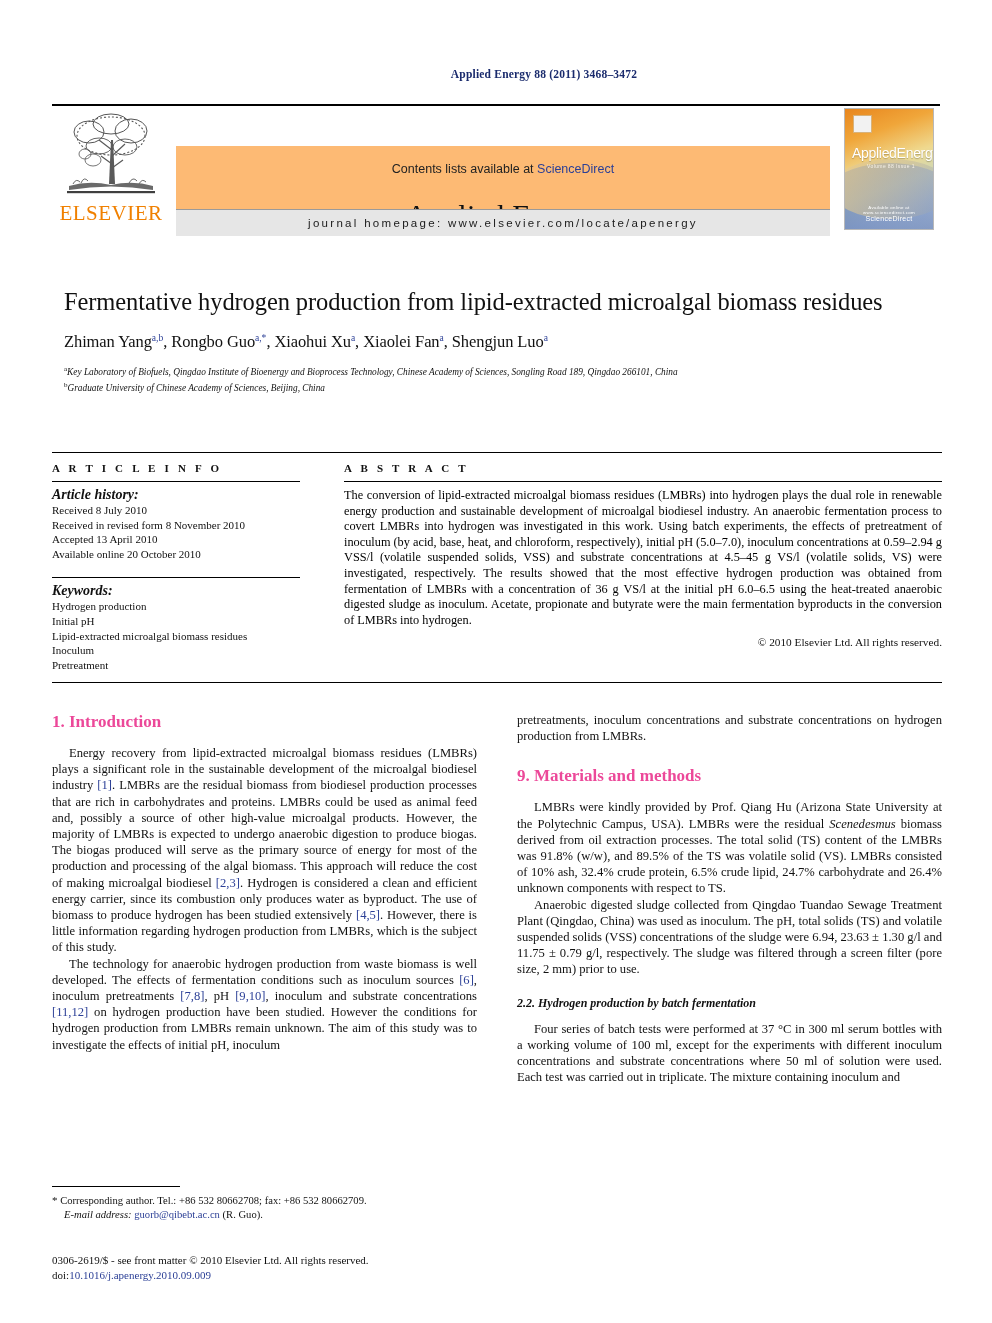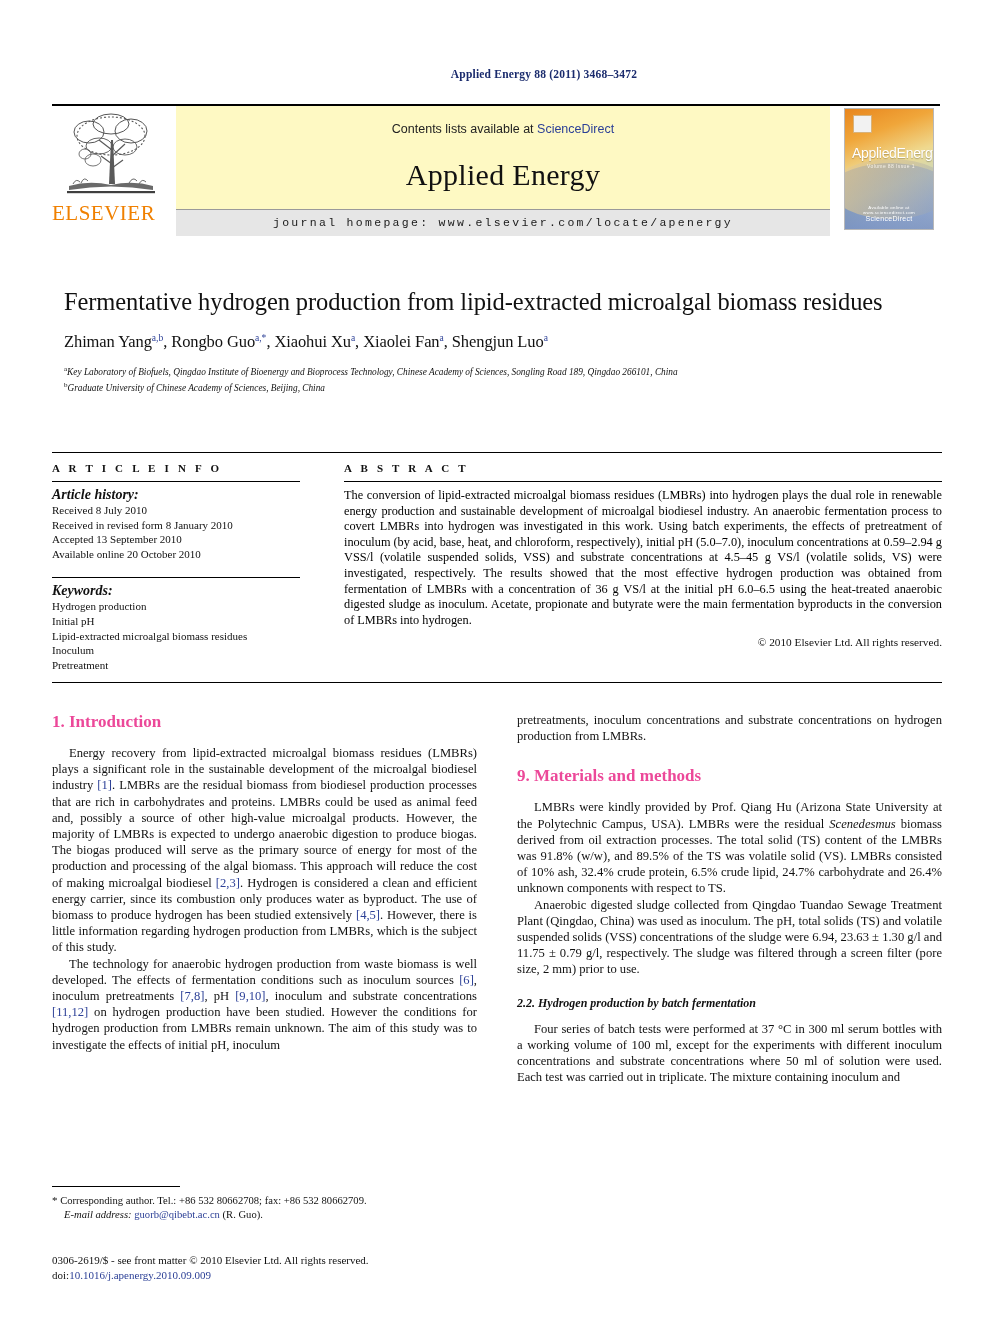--- a/index.html
+++ b/index.html
@@ -54,33 +54,35 @@
     align-items: stretch;
   }
   .elsevier-logo {
     width: 118px;
     flex: 0 0 118px;
     position: relative;
     padding-top: 4px;
   }
   .tree-svg { display:block; margin: 0 auto; }
   .elsevier-word {
+    text-align: center;
     font-family: "Liberation Serif", serif;
     font-size: 21px;
     letter-spacing: 0.5px;
     color: #F08000;
     margin-top: 1px;
     line-height: 1;
   }
   .masthead-center {
     flex: 1 1 auto;
-    background: #fef9c3;
+    background: #fdba74;
     position: relative;
     margin-left: 6px;
     margin-right: 6px;
+    margin-top: 40px;
   }
   .contents-line {
     text-align: center;
     font-family: "Liberation Sans", sans-serif;
     font-size: 12.5px;
     color: #222;
     padding-top: 16px;
   }
   .contents-line .sd {
     color: #2b3f96;
@@ -94,21 +96,21 @@
     letter-spacing: 0.3px;
   }
   .homepage-bar {
     position: absolute;
     left: 0; right: 0;
     bottom: 0;
     height: 26px;
     border-top: 1px solid #9a9a9a;
     background: #e6e6e6;
     text-align: center;
-    font-family: Liberation Mono, monospace;
+    font-family: Liberation Sans, sans-serif;
     font-size: 11.5px;
     letter-spacing: 2.3px;
     color: #1b1b1b;
     line-height: 26px;
   }
   .cover-thumb {
     width: 104px;
     flex: 0 0 104px;
     position: relative;
   }
@@ -430,22 +432,22 @@
       <div><sup>b</sup><span>Graduate University of Chinese Academy of Sciences, Beijing, China</span></div>
     </div>
   </div>
 
   <div class="band">
     <div class="col-info">
       <div class="sec-head">A R T I C L E   I N F O</div>
       <div class="rule"></div>
       <div class="info-label">Article history:</div>
       <div class="info-line">Received 8 July 2010</div>
-      <div class="info-line">Received in revised form 8 January 2010</div>
-      <div class="info-line">Accepted 13 September 2010</div>
+      <div class="info-line">Received in revised form 8 November 2010</div>
+      <div class="info-line">Accepted 13 April 2010</div>
       <div class="info-line">Available online 20 October 2010</div>
       <div class="rule" style="margin-top:16px;"></div>
       <div class="kw-block">
         <div class="info-label">Keywords:</div>
         <div class="info-line">Hydrogen production</div>
         <div class="info-line">Initial pH</div>
         <div class="info-line">Lipid-extracted microalgal biomass residues</div>
         <div class="info-line">Inoculum</div>
         <div class="info-line">Pretreatment</div>
       </div>

